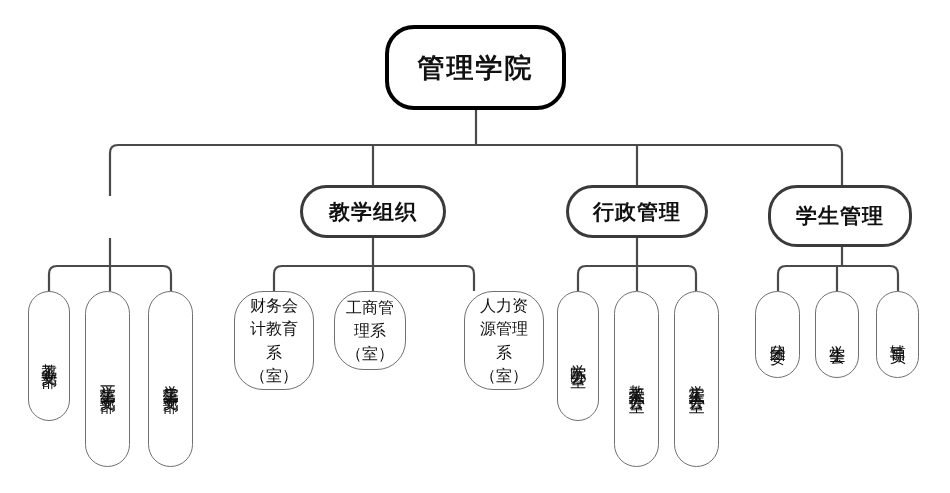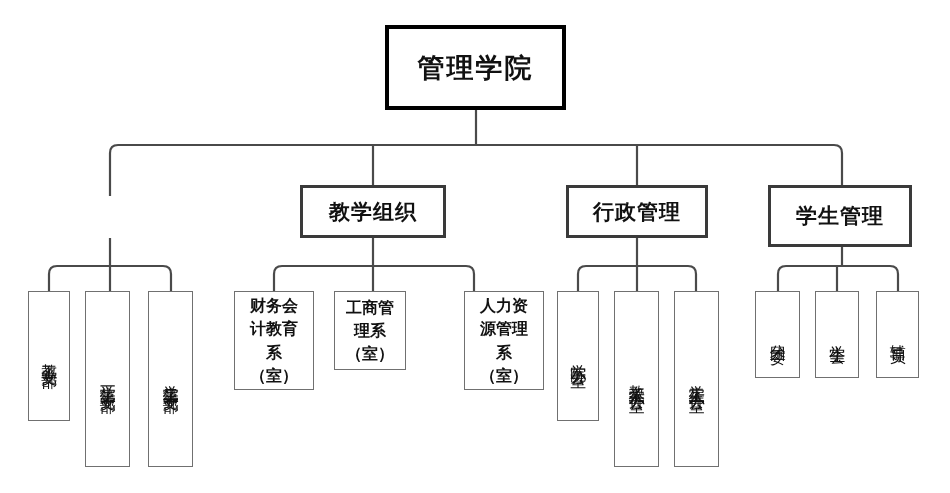--- a/index.html
+++ b/index.html
@@ -27,20 +27,21 @@
   }
   .node {
     position: absolute;
     box-sizing: border-box;
     background: #ffffff;
     display: flex;
     align-items: center;
     justify-content: center;
     text-align: center;
     color: #111111;
+    border-radius: 29px;
   }
   .node.root {
     border: 4px solid #000000;
     font-size: 27px;
     font-weight: bold;
     letter-spacing: 2px;
   }
   .node.level2 {
     border: 3px solid #3a3a3a;
     font-size: 21px;
@@ -56,21 +57,20 @@
   .node.leaf.vertical {
     writing-mode: vertical-rl;
     text-orientation: upright;
     letter-spacing: 2px;
     padding: 4px 0;
   }
   .node.leaf.horizontal {
     padding: 3px 20px;
     line-height: 1.45;
     white-space: pre-line;
-    font-weight: bold;
   }
 </style>
 </head>
 <body>
 
 <div id="chart-root">
 
   <svg id="connector-layer" viewBox="0 0 950 493" width="950" height="493" xmlns="http://www.w3.org/2000/svg">
     <g fill="none" stroke="#4a4a4a" stroke-width="2.2" stroke-linecap="butt">
 

